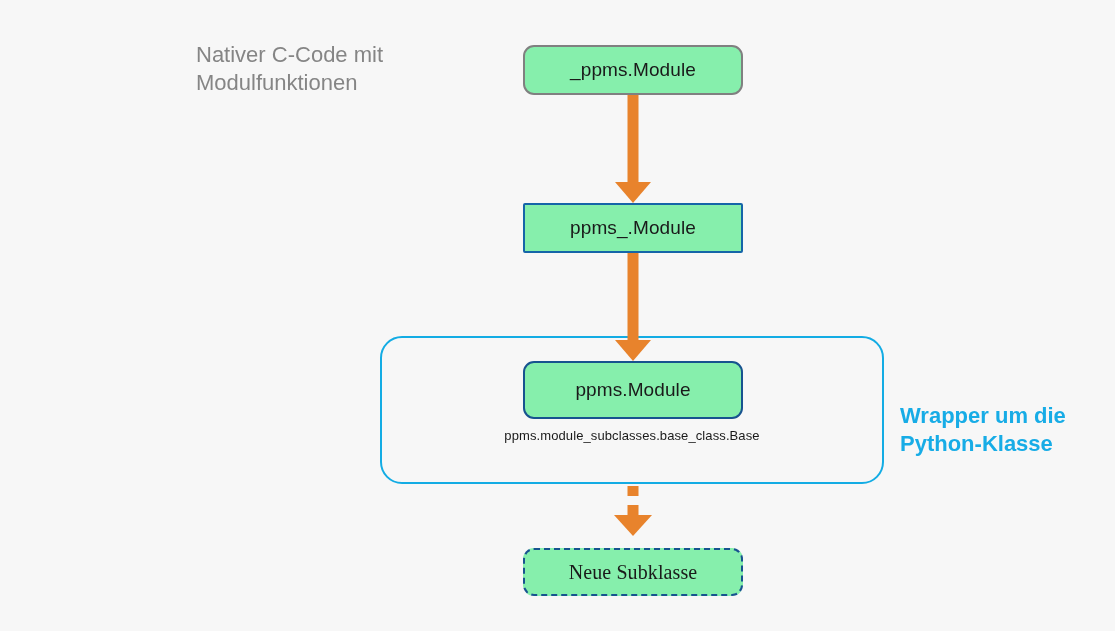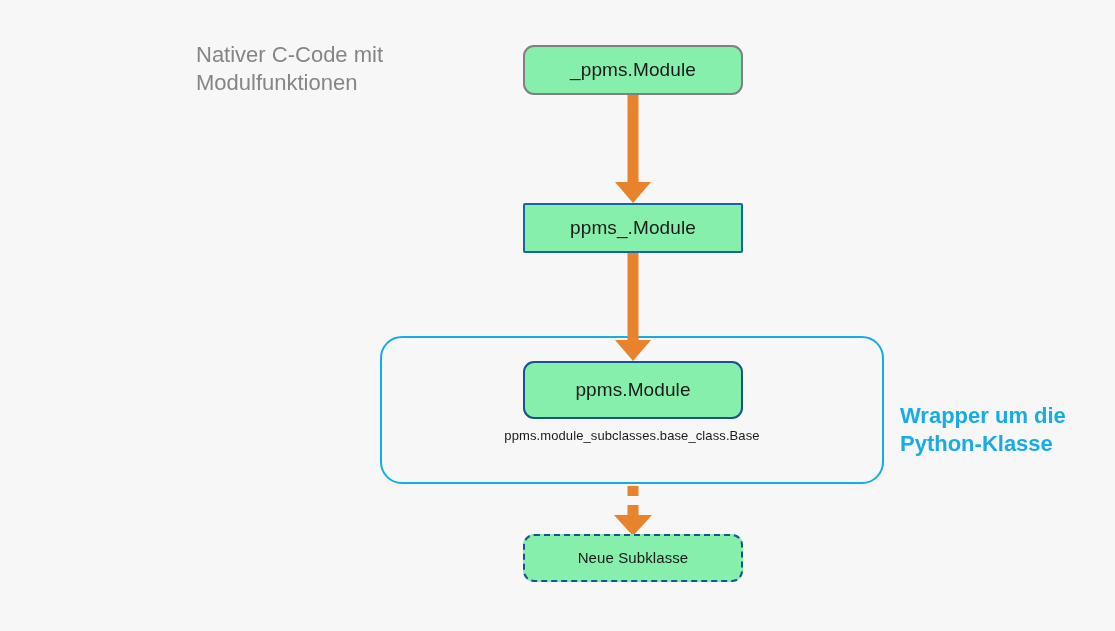--- a/index.html
+++ b/index.html
@@ -49,25 +49,26 @@
     border: 2px solid #1565a8;
     border-radius: 2px;
   }
   .node-wrapped {
     left: 523px;  top: 361px;
     width: 220px; height: 58px;
     border: 2px solid #17538f;
     border-radius: 11px;
   }
   .node-subclass {
-    left: 523px;  top: 534px;
+    left: 523px;  top: 548px;
     width: 220px; height: 48px;
     border: 2px dashed #17538f;
     border-radius: 11px;
-    font-size: 15px;
+    font-size: 20px;
+    font-family: Liberation Serif, serif;
   }
 
   
   .wrapper-box {
     position: absolute;
     left: 380px;  top: 336px;
     width: 504px; height: 148px;
     box-sizing: border-box;
     border: 2.5px solid #13ace4;
     border-radius: 22px;

